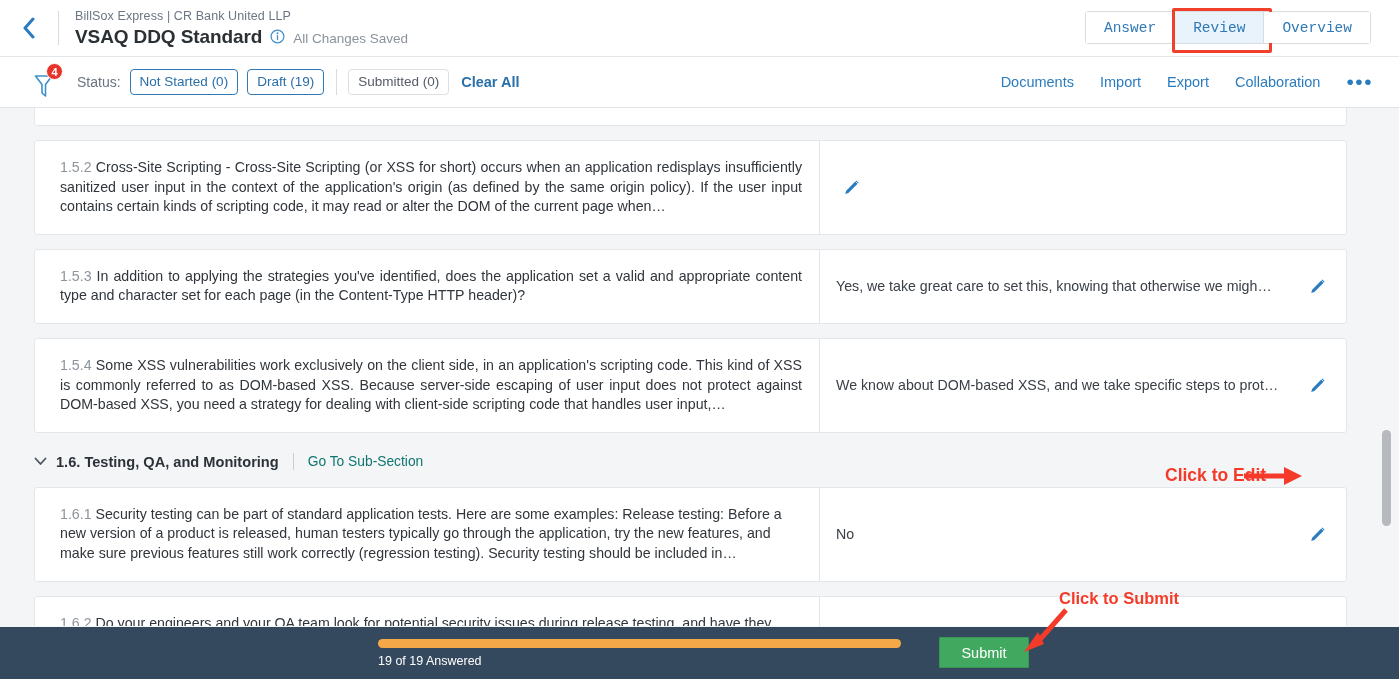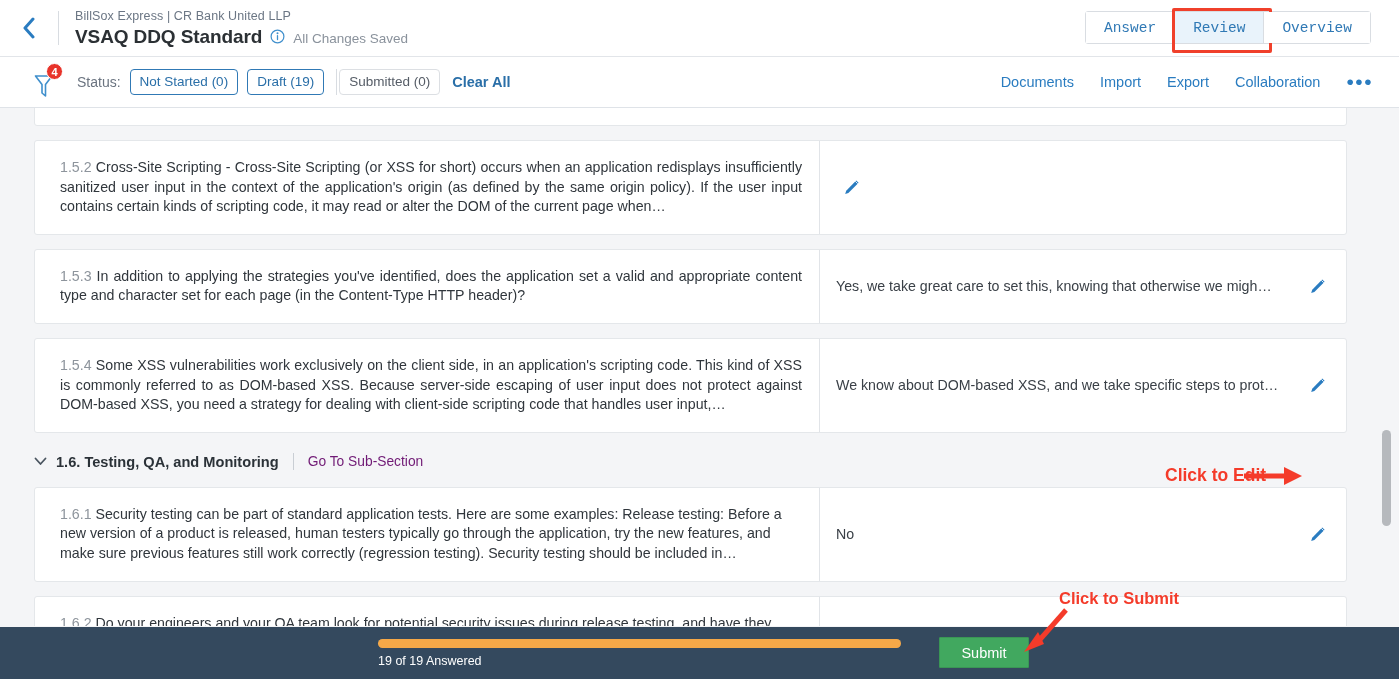--- a/index.html
+++ b/index.html
@@ -121,21 +121,21 @@
   }
   .pencil { width: 30px; display: flex; align-items: center; justify-content: center; cursor: pointer; }
 
   
   .section-head {
     margin: 6px 0 10px 34px; display: flex; align-items: center; height: 30px;
   }
   .chev { width: 22px; color: #4a5560; font-size: 13px; }
   .sec-title { font-size: 14.6px; font-weight: bold; color: #2b3238; }
   .sec-sep { width: 1px; height: 17px; background: #c9ced4; margin: 0 14px; }
-  .sec-link { font-size: 13.8px; color: #701a75; cursor: pointer; }
+  .sec-link { font-size: 13.8px; color: #0f766e; cursor: pointer; }
 
   
   .stub { height: 22px; overflow: hidden; }
 
   
   .sb-track {
     position: absolute; top: 108px; right: 8px; width: 9px; height: 518px;
     background: #f4f5f7;
   }
   .sb-thumb {
@@ -218,21 +218,21 @@
         <svg width="26" height="30" viewBox="0 0 26 30" style="position:absolute;top:4px;left:0;">
           <path d="M2.5,5 L19,5 L12.5,13.5 L12.5,25 L9,22 L9,13.5 Z" fill="none" stroke="#3f8fcc" stroke-width="1.6" stroke-linejoin="round"></path>
         </svg>
       </span>
       <span class="badge">4</span>
     </div>
     <span class="status-lbl">Status:</span>
     <span class="pill on">Not Started (0)</span>
     <span class="pill on">Draft (19)</span>
     <span class="pill-sep"></span>
-    <span class="pill off" style="margin-left:2px">Submitted (0)</span>
+    <span class="pill off" style="margin-left:11px">Submitted (0)</span>
     <span class="clear-all">Clear All</span>
 
     <div class="fb-right">
       <span class="fb-link">Documents</span>
       <span class="fb-link">Import</span>
       <span class="fb-link">Export</span>
       <span class="fb-link">Collaboration</span>
       <span class="dots">•••</span>
     </div>
   </div>

